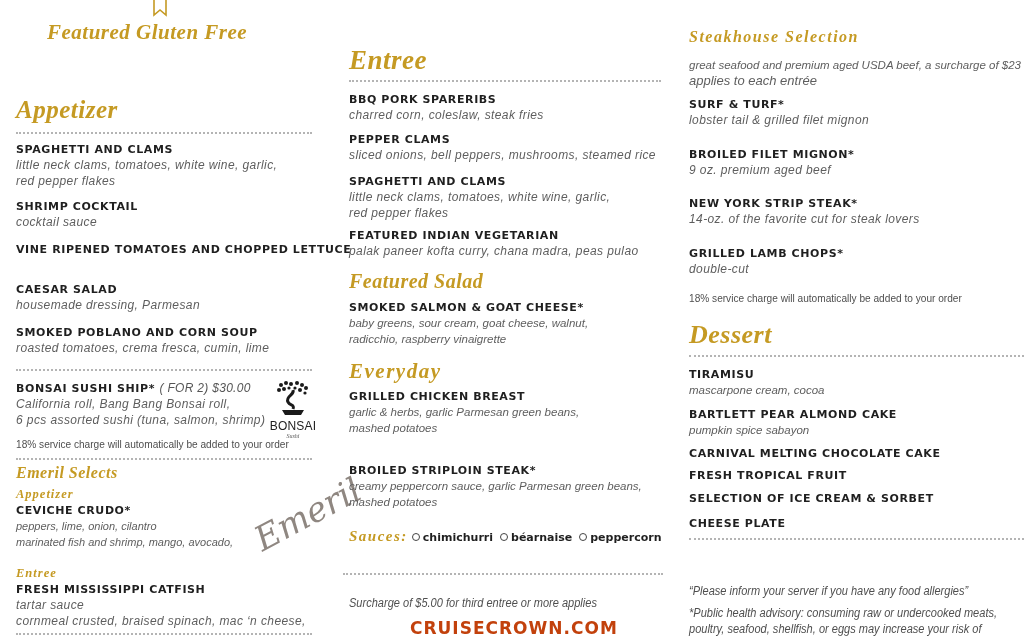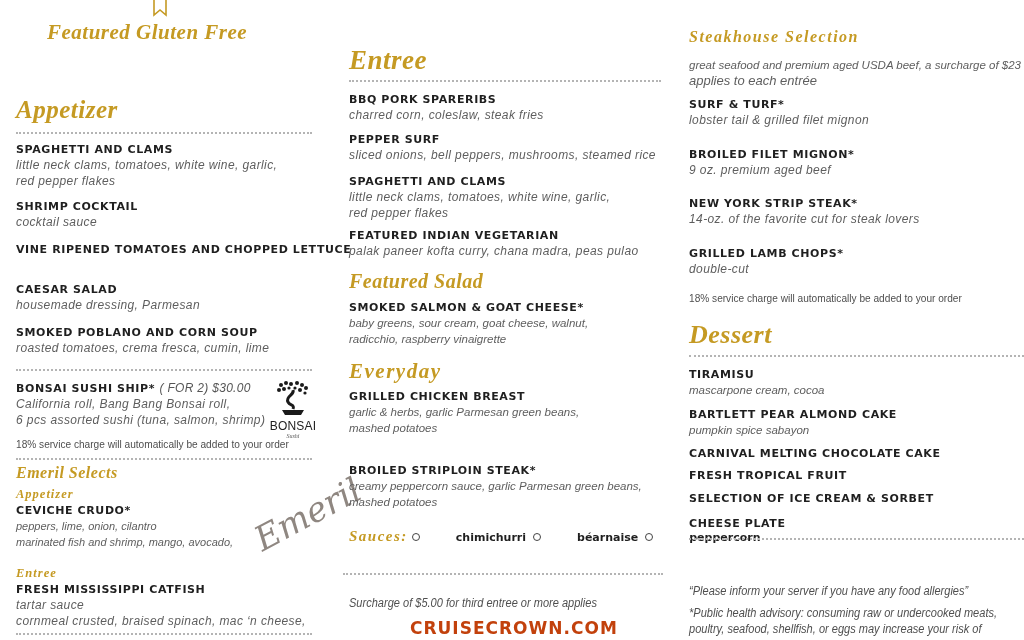--- a/index.html
+++ b/index.html
@@ -8,21 +8,21 @@
   .serif-head { font-family: "Liberation Serif", "DejaVu Serif", serif; font-weight: bold; font-style: italic; color: #c59a23; letter-spacing: 0.5px; }
   .name { font-family: "DejaVu Sans", sans-serif; font-weight: bold; font-size: 11px; letter-spacing: 0.6px; color: #1f1f1f; line-height: 14px; white-space: nowrap; }
   .desc { font-family: "Liberation Sans", sans-serif; font-style: italic; font-size: 12px; color: #5e5e5e; line-height: 16px; letter-spacing: 0.4px; white-space: nowrap; }
   .note { font-family: "Liberation Sans", sans-serif; font-size: 11px; color: #4f4f4f; line-height: 14px; white-space: nowrap; transform: scaleX(0.92); transform-origin: left; }
   .dots { position: absolute; height: 0; border-top: 2px dotted #b4b4b4; }
   .abs { position: absolute; }
 
   .ribbon { position: absolute; left: 152px; top: -2px; width: 16px; height: 19px; }
   .price { font-family: "Liberation Sans", sans-serif; font-style: italic; font-weight: normal; color: #555; letter-spacing: 0.3px; font-size: 12px; text-align: center; }
 
-  .sauce-opt { font-family: "DejaVu Sans", sans-serif; font-weight: bold; font-size: 11px; color: #1f1f1f; display: inline-flex; align-items: center; margin-right: 7px; gap: 33px; }
+  .sauce-opt { font-family: "DejaVu Sans", sans-serif; font-weight: bold; font-size: 11px; color: #1f1f1f; display: inline-flex; align-items: center; margin-right: 7px; }
   .radio { display: inline-block; width: 8px; height: 8px; border: 1px solid #444; border-radius: 50%; margin-right: 3px; }
 
   .watermark { font-family: "DejaVu Sans", sans-serif; font-weight: bold; font-size: 17px; color: #c2410c; letter-spacing: 1px; }
 </style>
 </head>
 <body>
 
 <div>
   <svg class="ribbon" viewBox="0 0 16 19">
     <path d="M2 0 V17 L8 12 L14 17 V0" fill="none" stroke="#c59a23" stroke-width="1.6"></path>
@@ -111,21 +111,21 @@
 
 <div>
   <div class="abs serif-head" style="left:349px; top:45px; font-size:27px;">Entree</div>
   <div class="dots" style="left:349px; top:80px; width:312px;"></div>
 
   <div class="abs" style="left:349px; top:93px;">
     <div class="name">BBQ PORK SPARERIBS</div>
     <div class="desc">charred corn, coleslaw, steak fries</div>
   </div>
   <div class="abs" style="left:349px; top:133px;">
-    <div class="name">PEPPER SURF</div>
+    <div class="name">PEPPER CLAMS</div>
     <div class="desc">sliced onions, bell peppers, mushrooms, steamed rice</div>
   </div>
   <div class="abs" style="left:349px; top:175px;">
     <div class="name">SPAGHETTI AND CLAMS</div>
     <div class="desc">little neck clams, tomatoes, white wine, garlic,</div>
     <div class="desc">red pepper flakes</div>
   </div>
   <div class="abs" style="left:349px; top:229px;">
     <div class="name">FEATURED INDIAN VEGETARIAN</div>
     <div class="desc">palak paneer kofta curry, chana madra, peas pulao</div>

